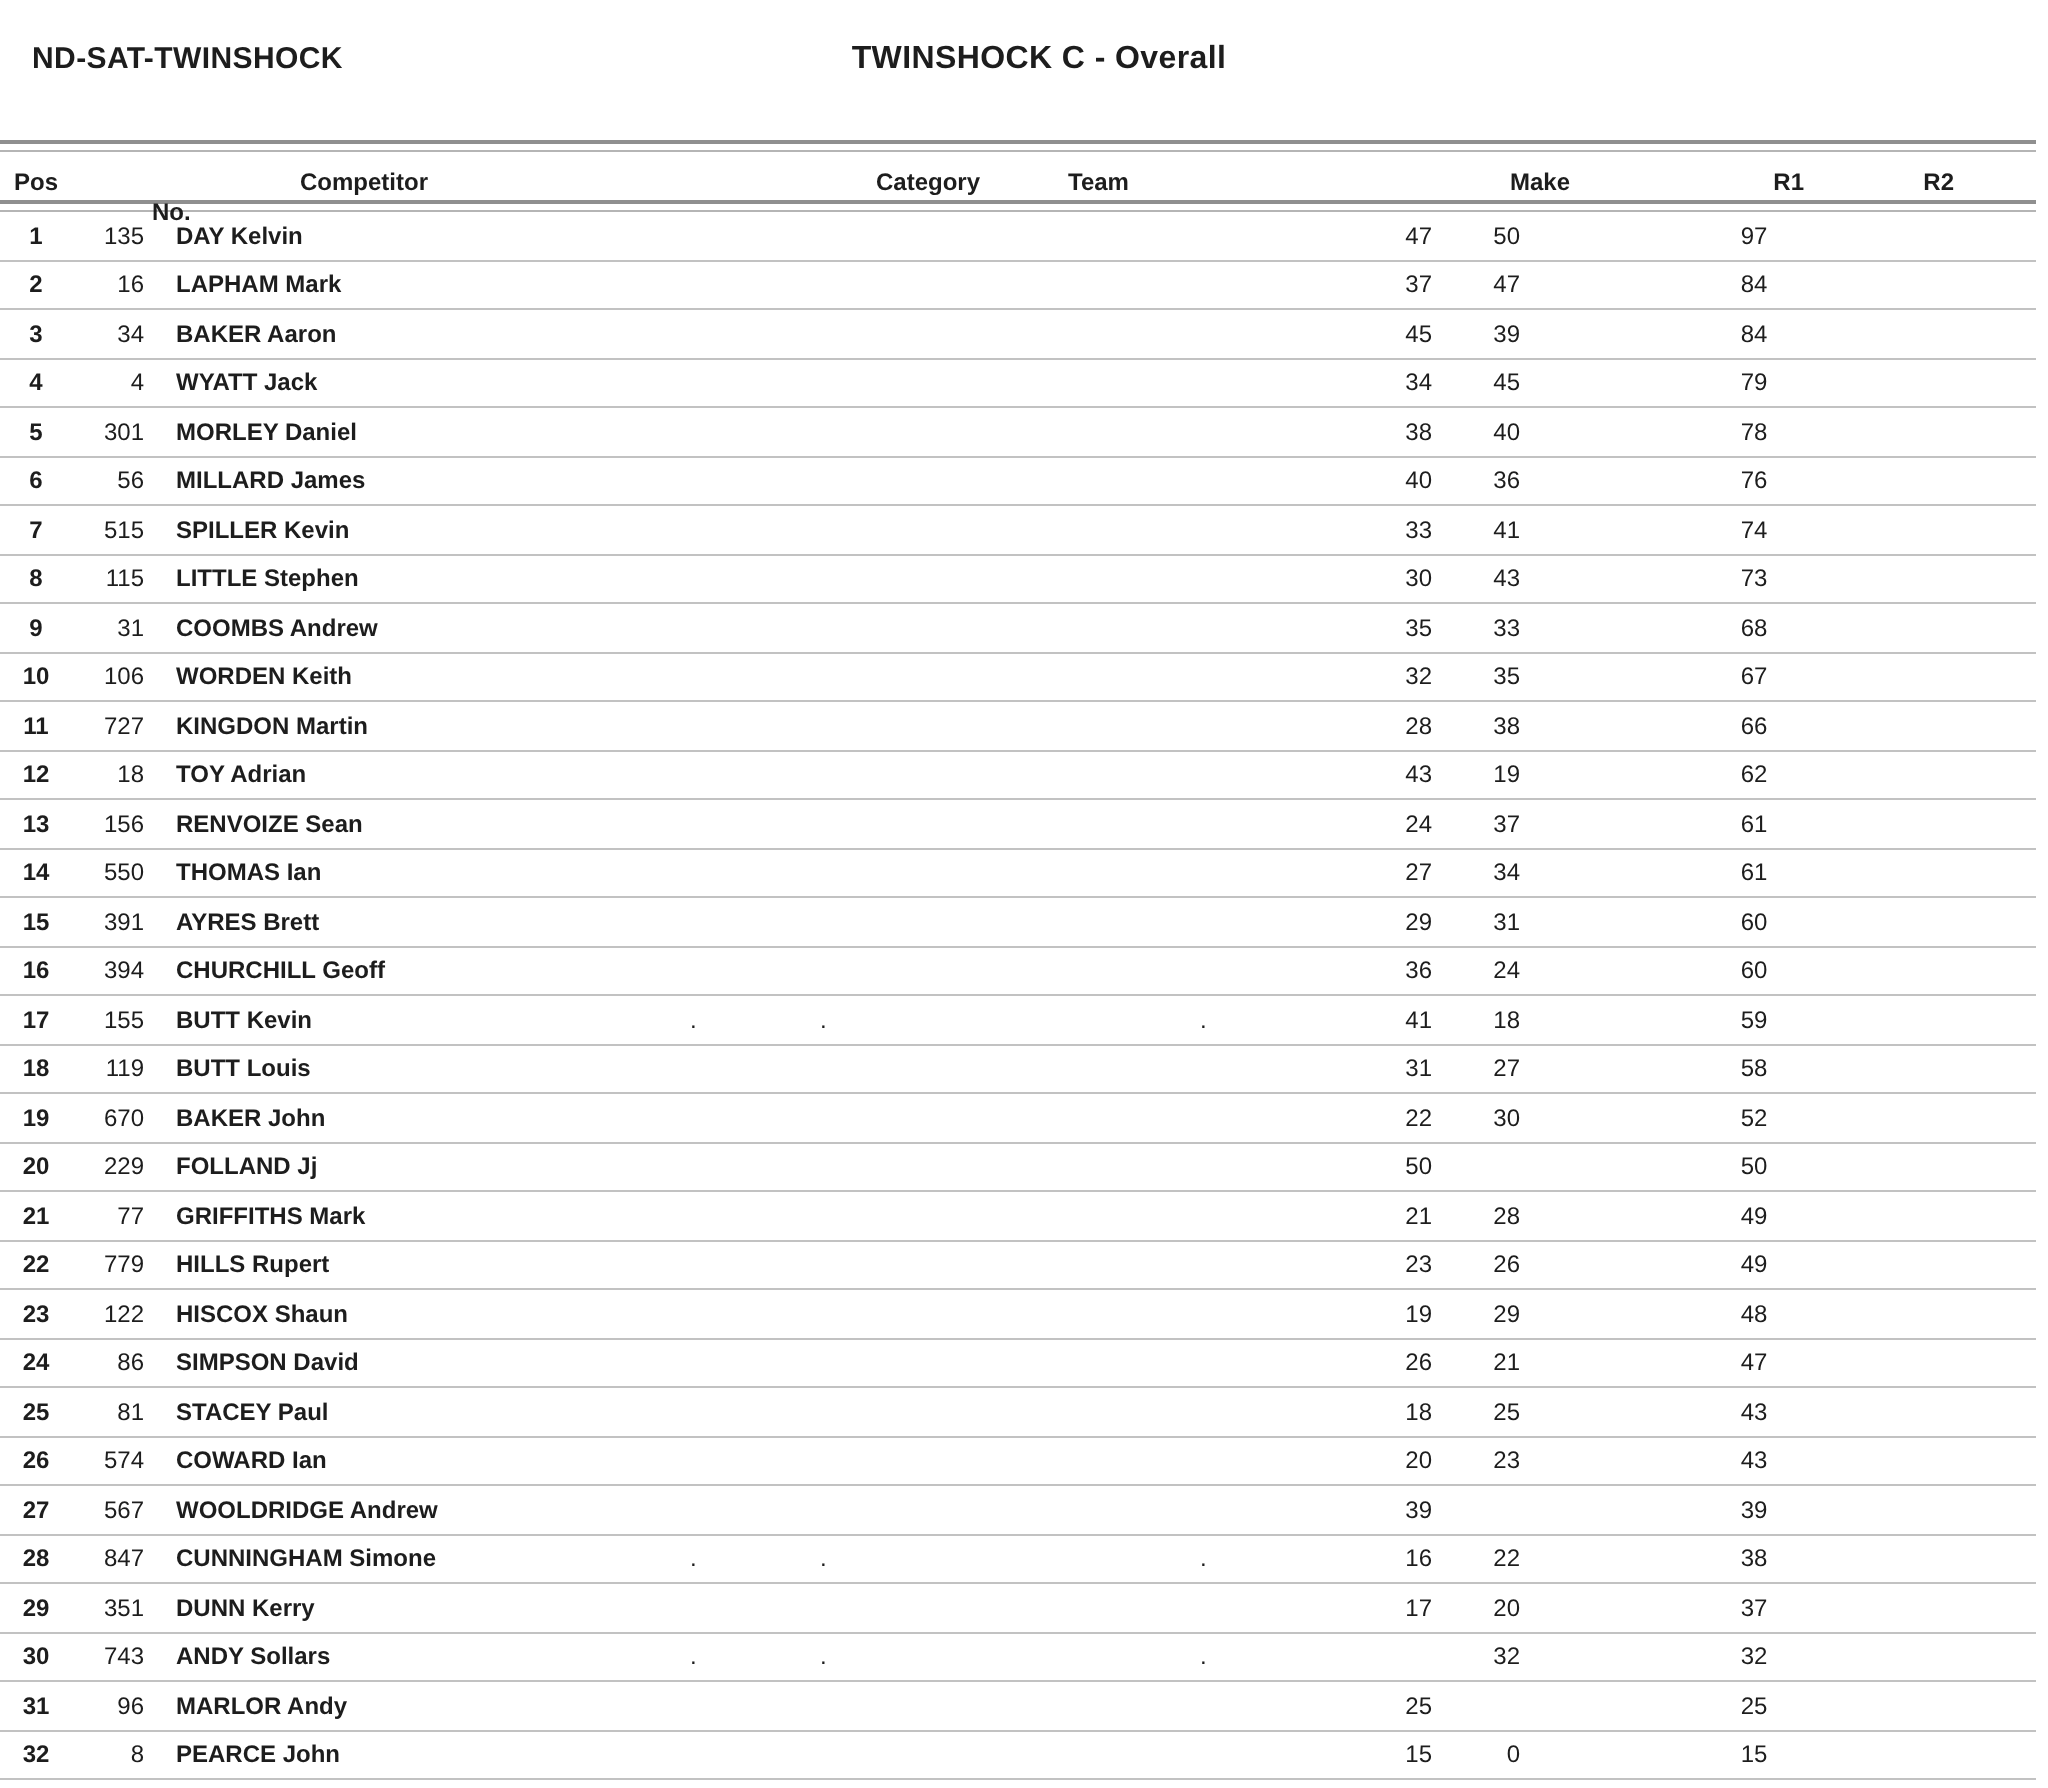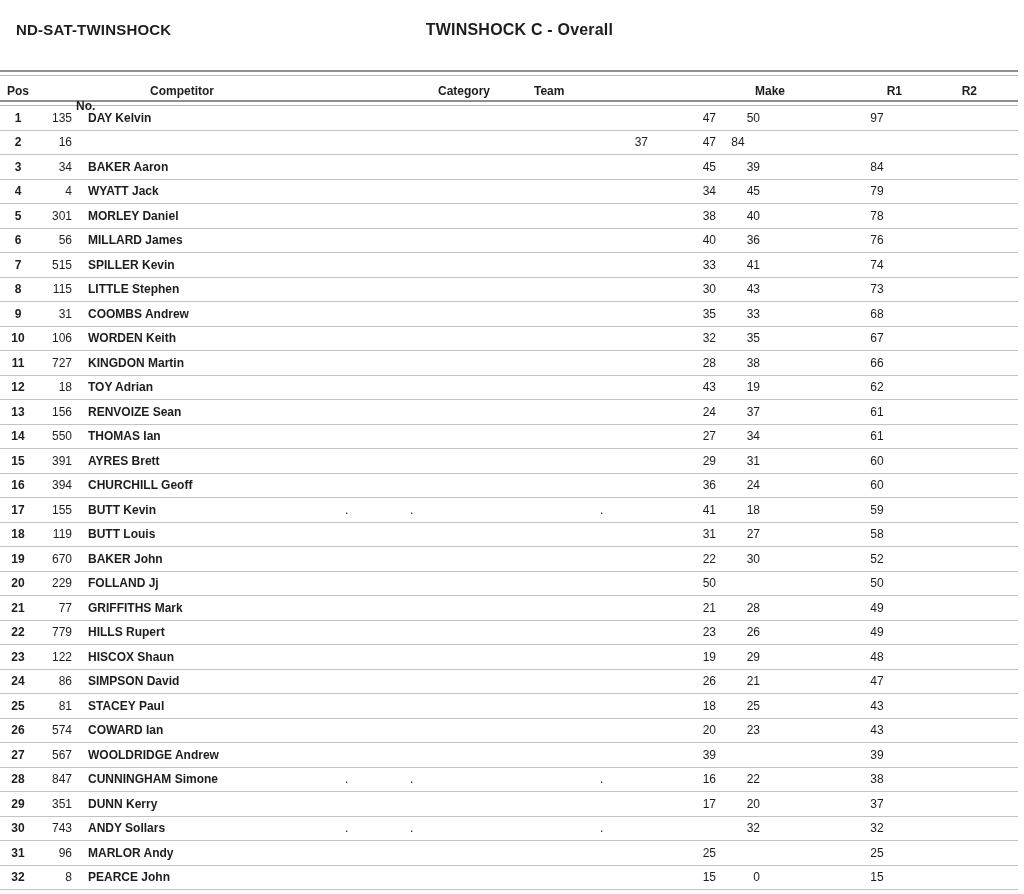--- a/index.html
+++ b/index.html
@@ -85,20 +85,21 @@
     <div class="c team"></div>
     <div class="c make"></div>
     <div class="c r1">47</div>
     <div class="c r2">50</div>
     <div class="c total">97</div>
   </div>
 
   <div class="grid-row">
     <div class="c pos">2</div>
     <div class="c no">16</div>
+    <div class="c competitor">LAPHAM Mark</div>
     <div class="c category"></div>
     <div class="c team"></div>
     <div class="c make"></div>
     <div class="c r1">37</div>
     <div class="c r2">47</div>
     <div class="c total">84</div>
   </div>
 
   <div class="grid-row">
     <div class="c pos">3</div>

